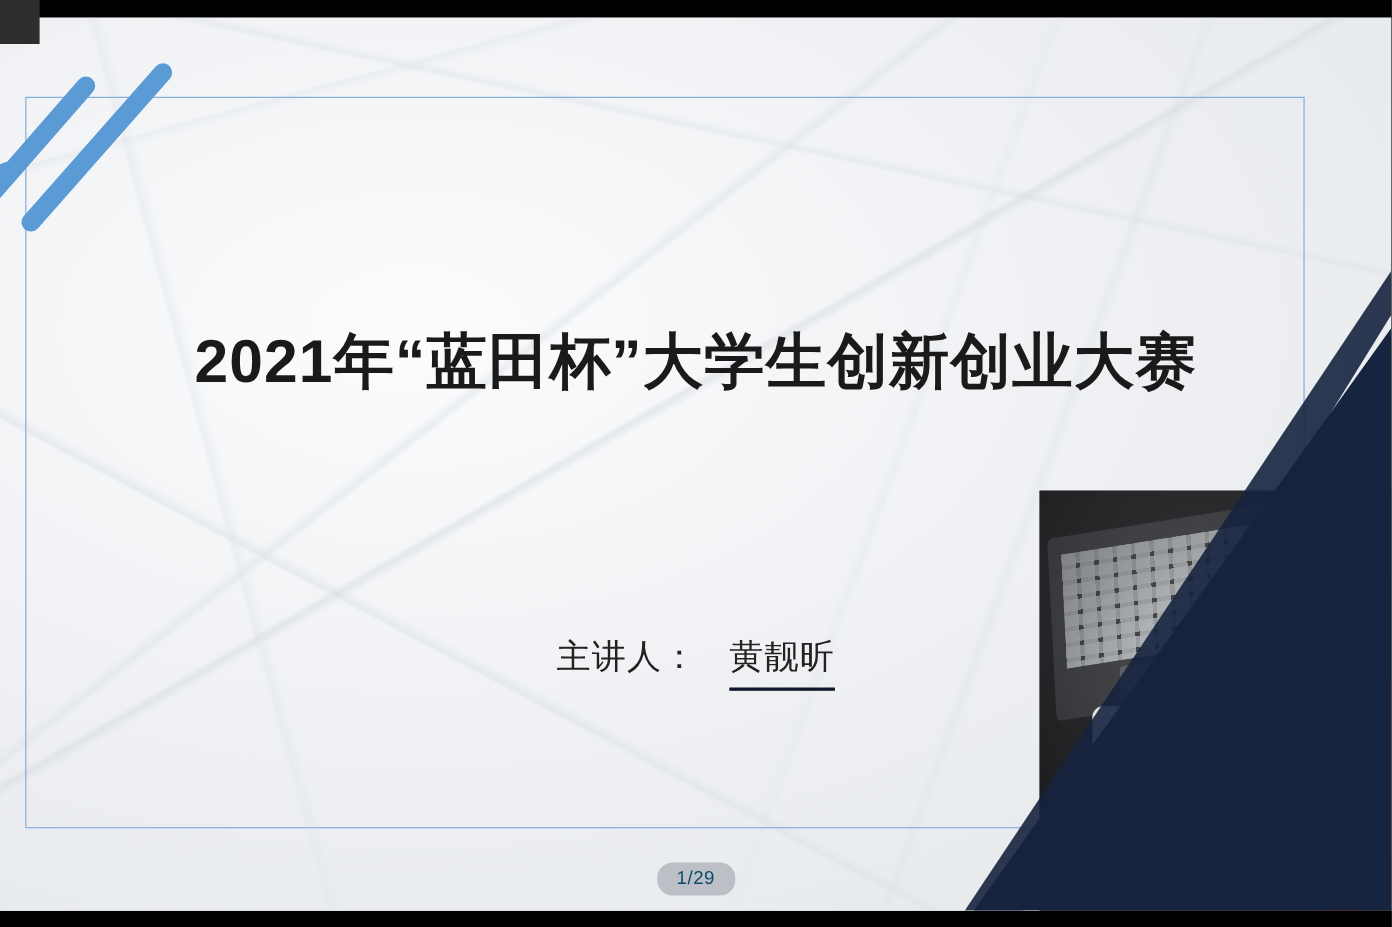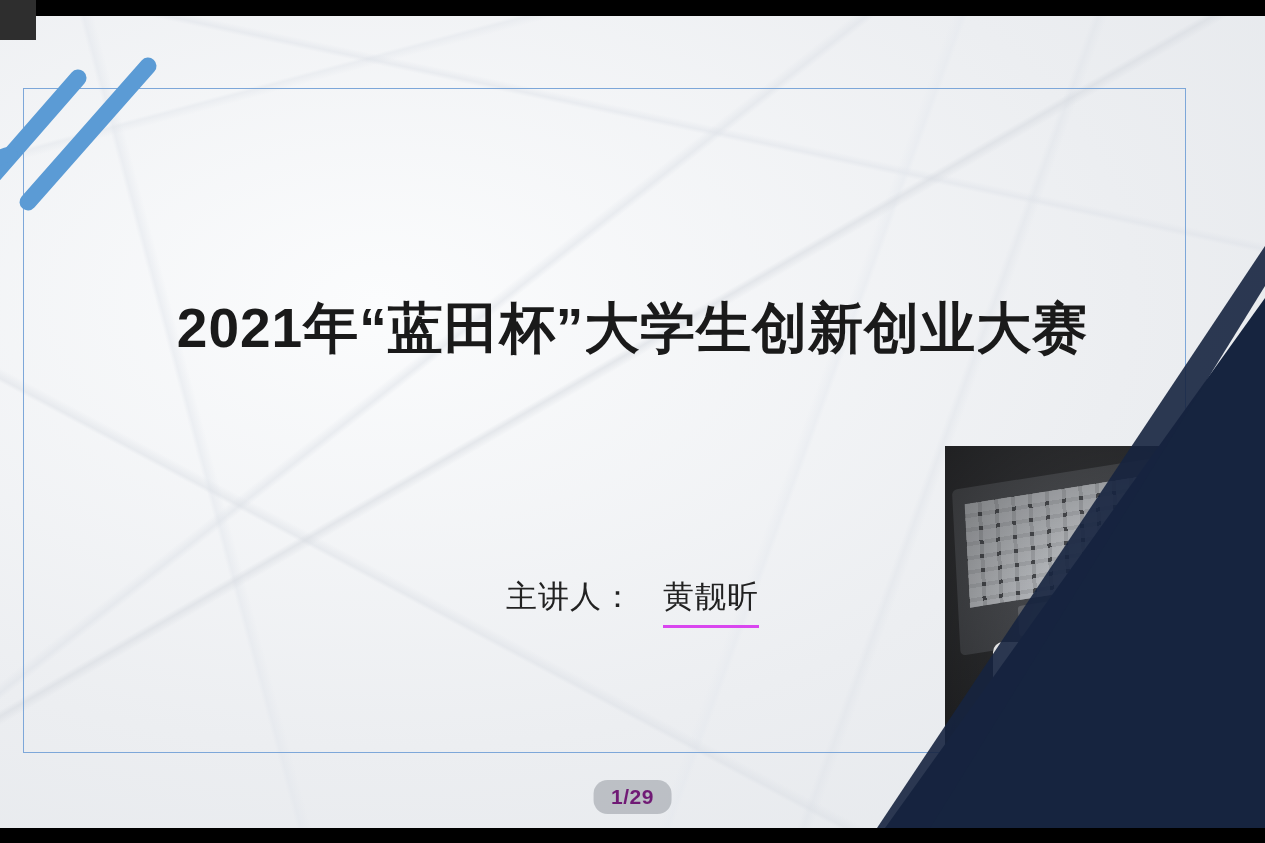--- a/index.html
+++ b/index.html
@@ -255,39 +255,38 @@
   }
   #presenter-line {
     display: inline-block;
     font-family: "Liberation Sans", "DejaVu Sans", sans-serif;
     font-size: 31px;
     color: #222222;
     letter-spacing: 1px;
   }
   #presenter-name {
     display: inline-block;
-    border-bottom: 3px solid #d946ef;
+    border-bottom: 3px solid #0f172a;
     padding-bottom: 7px;
     margin-left: 29px;
   }
 
   
   #page-indicator {
     position: absolute;
     left: 50%;
     transform: translateX(-50%);
     bottom: 14px;
     z-index: 30;
     background: rgba(150,155,162,.55);
-    color: #701a75;
-    font-size: 21px;
+    color: #0c4a6e;
+    font-size: 17px;
     padding: 5px 18px;
     border-radius: 14px;
     letter-spacing: .5px;
-    font-weight: bold;
   }
 </style>
 </head>
 <body>
 
 <div id="viewer">
 
   <div id="top-left-tab"></div>
 
   <div id="slide">

